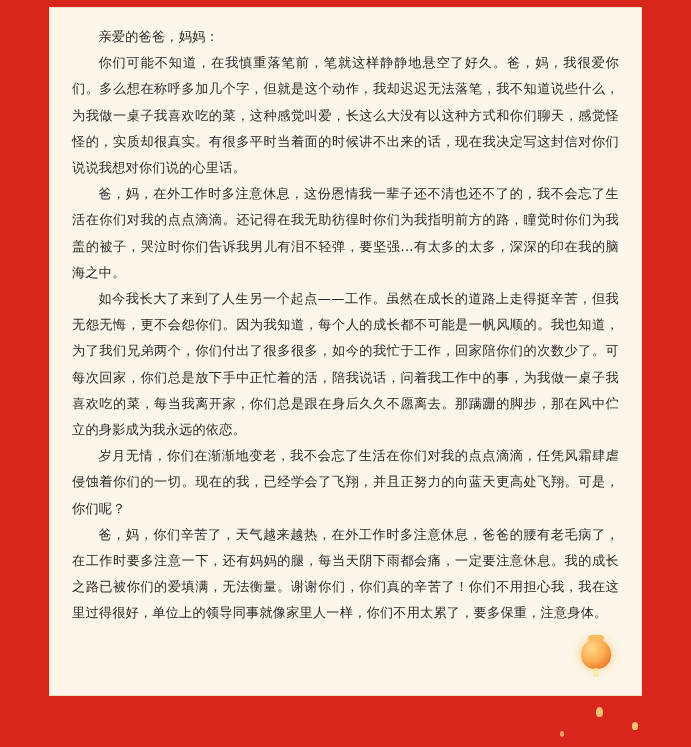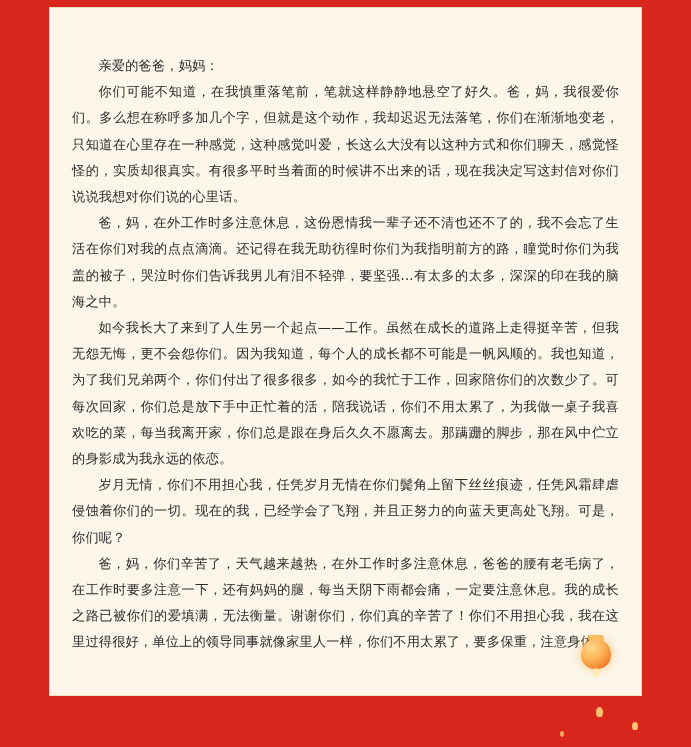--- a/index.html
+++ b/index.html
@@ -45,21 +45,20 @@
     box-sizing: border-box;
   }
 
   .letter-body {
     font-family: "DejaVu Sans", "Liberation Sans", sans-serif;
     font-size: 13.2px;
     line-height: 26.2px;
     color: #2a2a2a;
     text-align: justify;
     text-justify: inter-ideograph;
-    margin-top: 29px;
   }
 
   .letter-body p {
     margin: 0 0 0px 0;
     text-indent: 2em;
     letter-spacing: 0.2px;
   }
 
   .letter-body p.salutation {
     text-indent: 2em;
@@ -121,24 +120,24 @@
 </style>
 </head>
 <body>
 
 <div class="frame">
 
   <div class="paper">
     <div class="paper-inner">
       <div class="letter-body">
         <p class="salutation">亲爱的爸爸，妈妈：</p>
-        <p>你们可能不知道，在我慎重落笔前，笔就这样静静地悬空了好久。爸，妈，我很爱你们。多么想在称呼多加几个字，但就是这个动作，我却迟迟无法落笔，你们在渐渐地变老，只知道在心里存在一种感觉，这种感觉叫爱，长这么大没有以这种方式和你们聊天，感觉怪怪的，实质却很真实。有很多平时当着面的时候讲不出来的话，现在我决定写这封信对你们说说我想对你们说的心里话。</p>
+        <p>你们可能不知道，在我慎重落笔前，笔就这样静静地悬空了好久。爸，妈，我很爱你们。多么想在称呼多加几个字，但就是这个动作，我却迟迟无法落笔，我不知道说些什么，为我做一桌子我喜欢吃的菜，这种感觉叫爱，长这么大没有以这种方式和你们聊天，感觉怪怪的，实质却很真实。有很多平时当着面的时候讲不出来的话，现在我决定写这封信对你们说说我想对你们说的心里话。</p>
         <p>爸，妈，在外工作时多注意休息，这份恩情我一辈子还不清也还不了的，我不会忘了生活在你们对我的点点滴滴。还记得在我无助彷徨时你们为我指明前方的路，瞳觉时你们为我盖的被子，哭泣时你们告诉我男儿有泪不轻弹，要坚强...有太多的太多，深深的印在我的脑海之中。</p>
-        <p>如今我长大了来到了人生另一个起点——工作。虽然在成长的道路上走得挺辛苦，但我无怨无悔，更不会怨你们。因为我知道，每个人的成长都不可能是一帆风顺的。我也知道，为了我们兄弟两个，你们付出了很多很多，如今的我忙于工作，回家陪你们的次数少了。可每次回家，你们总是放下手中正忙着的活，陪我说话，你们不用太累了，为我做一桌子我喜欢吃的菜，每当我离开家，你们总是跟在身后久久不愿离去。那蹒跚的脚步，那在风中伫立的身影成为我永远的依恋。</p>
-        <p>岁月无情，你们不用担心我，任凭岁月无情在你们鬓角上留下丝丝痕迹，任凭风霜肆虐侵蚀着你们的一切。现在的我，已经学会了飞翔，并且正努力的向蓝天更高处飞翔。可是，你们呢？</p>
+        <p>如今我长大了来到了人生另一个起点——工作。虽然在成长的道路上走得挺辛苦，但我无怨无悔，更不会怨你们。因为我知道，每个人的成长都不可能是一帆风顺的。我也知道，为了我们兄弟两个，你们付出了很多很多，如今的我忙于工作，回家陪你们的次数少了。可每次回家，你们总是放下手中正忙着的活，陪我说话，问着我工作中的事，为我做一桌子我喜欢吃的菜，每当我离开家，你们总是跟在身后久久不愿离去。那蹒跚的脚步，那在风中伫立的身影成为我永远的依恋。</p>
+        <p>岁月无情，你们在渐渐地变老，我不会忘了生活在你们对我的点点滴滴，任凭风霜肆虐侵蚀着你们的一切。现在的我，已经学会了飞翔，并且正努力的向蓝天更高处飞翔。可是，你们呢？</p>
         <p>爸，妈，你们辛苦了，天气越来越热，在外工作时多注意休息，爸爸的腰有老毛病了，在工作时要多注意一下，还有妈妈的腿，每当天阴下雨都会痛，一定要注意休息。我的成长之路已被你们的爱填满，无法衡量。谢谢你们，你们真的辛苦了！你们不用担心我，我在这里过得很好，单位上的领导同事就像家里人一样，你们不用太累了，要多保重，注意身体。</p>
       </div>
     </div>
 
     <div class="lantern">
       <div class="cap"></div>
       <div class="body"></div>
       <div class="flame"></div>
     </div>
   </div>

